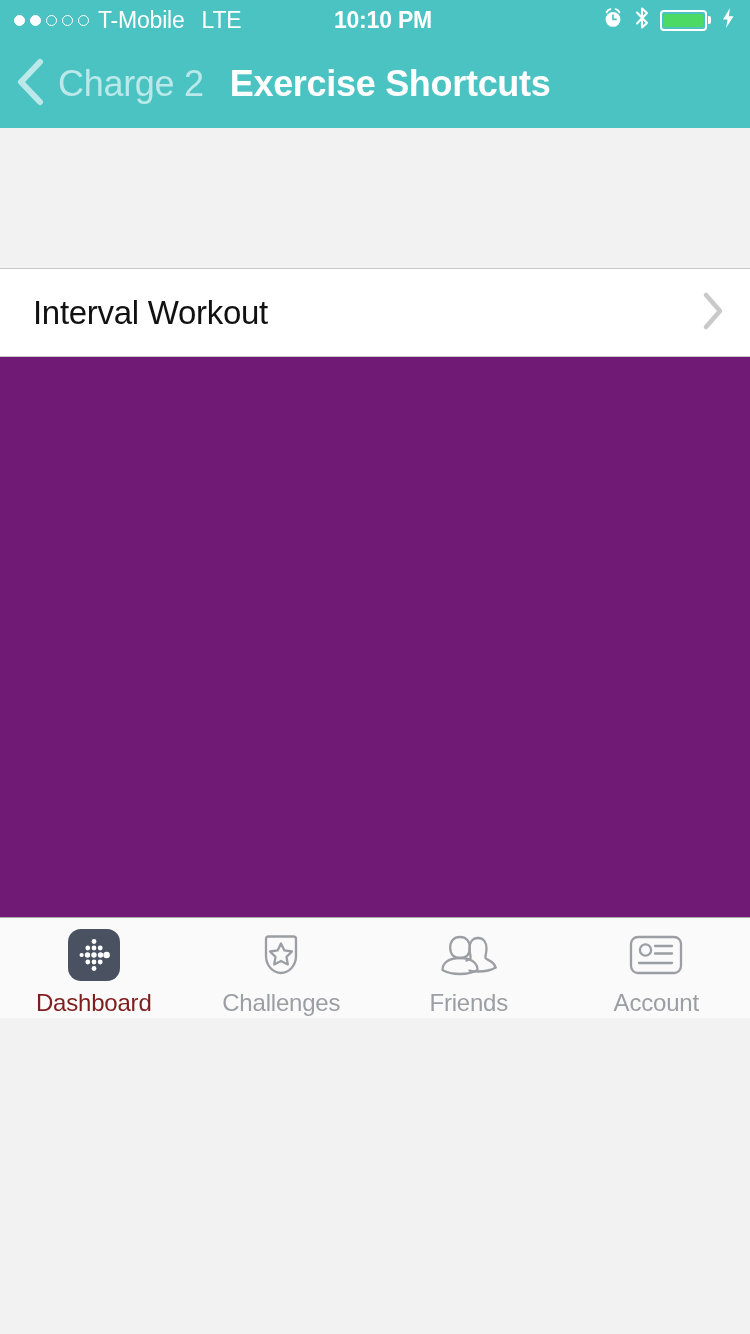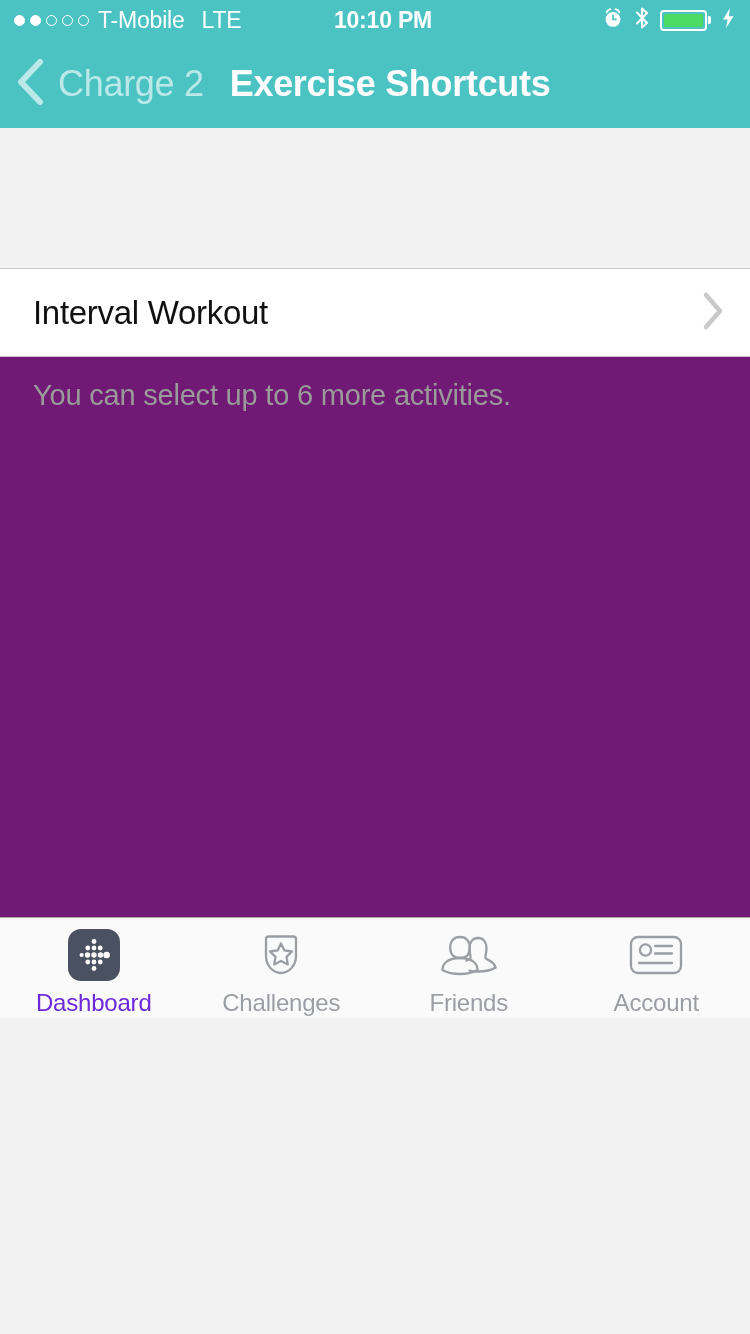--- a/index.html
+++ b/index.html
@@ -75,21 +75,21 @@
   }
 
   
   .tabbar {
     flex:0 0 101px; background:#fafafa; border-top:1px solid #a9a9a9;
     display:flex; align-items:flex-start; padding-top:10px;
   }
   .tab { flex:1 1 25%; display:flex; flex-direction:column; align-items:center; gap:7px; cursor:pointer; }
   .tab-icon { height:54px; display:flex; align-items:center; justify-content:center; }
   .tab-label { font-size:24px; color:#9b9ea3; letter-spacing:-0.2px; }
-  .tab.active .tab-label { color:#6d28d9; }
+  .tab.active .tab-label { color:#7f1d1d; }
   .fitbit-logo {
     width:52px; height:52px; background:#4a5160; border-radius:13px;
     display:flex; align-items:center; justify-content:center;
   }
 </style>
 </head>
 <body>
 
 <div class="phone">
 
@@ -162,21 +162,20 @@
         <span class="row-chevron">
           <svg width="26" height="42" viewBox="0 0 26 42">
             <path d="M6 5 L20 21 L6 37" stroke="#c9c9c9" stroke-width="4.5" fill="none" stroke-linecap="round" stroke-linejoin="round"></path>
           </svg>
         </span>
       </div>
 
 
     </div>
 
-    <div class="footnote">You can select up to 6 more activities.</div>
 
   </div>
 
   <div class="tabbar">
 
     <div class="tab active">
       <span class="tab-icon">
         <span class="fitbit-logo">
           <svg width="40" height="40" viewBox="0 0 40 40">
             <g fill="#ffffff">

